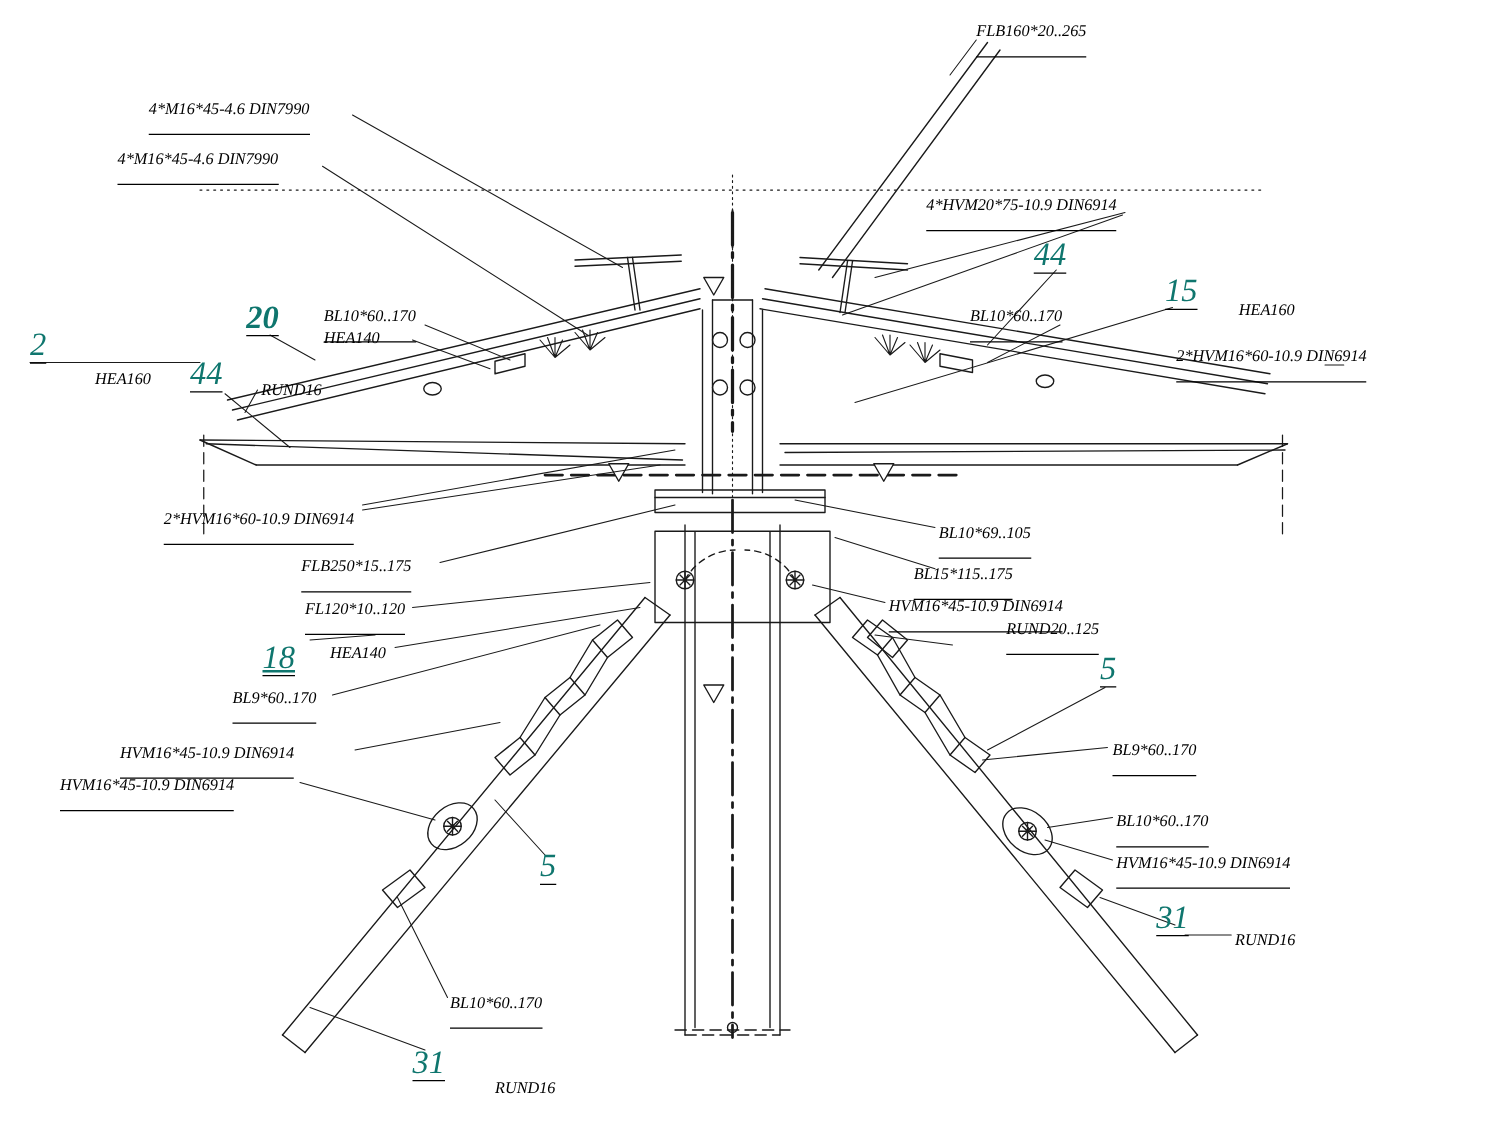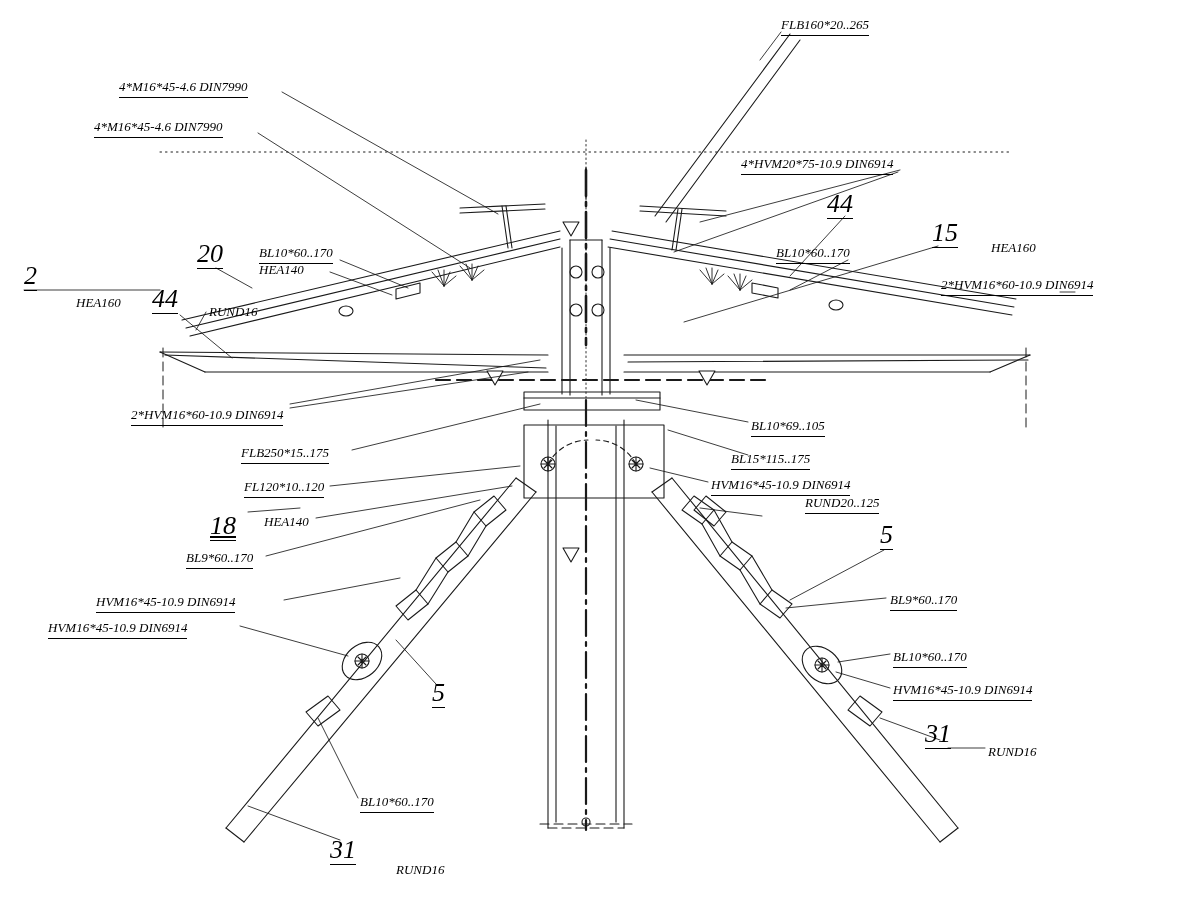--- a/index.html
+++ b/index.html
@@ -26,28 +26,28 @@
     position: absolute;
     font-family: "Liberation Serif", serif;
     font-style: italic;
     font-size: 13px;
     color: #000000;
     white-space: nowrap;
     line-height: 1.1;
   }
   .lbl.u {
     border-bottom: 1px solid #000000;
-    padding-bottom: 3px;
+    padding-bottom: 13px;
   }
   .pos {
     position: absolute;
     font-family: "Liberation Serif", serif;
     font-style: italic;
     font-size: 26px;
-    color: #000000;
+    color: #0f766e;
     white-space: nowrap;
     line-height: 1.05;
     border-bottom: 1.2px solid #000000;
     padding-bottom: 1px;
   }
 </style>
 </head>
 <body>
 
 <div id="sheet">
@@ -315,21 +315,21 @@
         <path d="M940 740 L880 718"></path>
 
         <path d="M985 748 L948 748"></path>
 
         <path d="M248 512 L300 508"></path>
       </g>
     </g>
   </svg>
 
   <div class="pos" style="left:24px; top:262px;">2</div>
-  <div class="pos" style="left:197px; top:240px;">20</div>
+  <div class="pos" style="left:197px; top:240px;font-weight:bold;">20</div>
   <div class="pos" style="left:152px; top:285px;">44</div>
   <div class="pos" style="left:827px; top:190px;">44</div>
   <div class="pos" style="left:932px; top:219px;">15</div>
   <div class="pos" style="left:210px; top:512px;text-decoration:underline;">18</div>
   <div class="pos" style="left:432px; top:679px;">5</div>
   <div class="pos" style="left:880px; top:521px;">5</div>
   <div class="pos" style="left:330px; top:836px;">31</div>
   <div class="pos" style="left:925px; top:720px;">31</div>
 
   <div class="lbl u" style="left:781px; top:18px;">FLB160*20..265</div>

